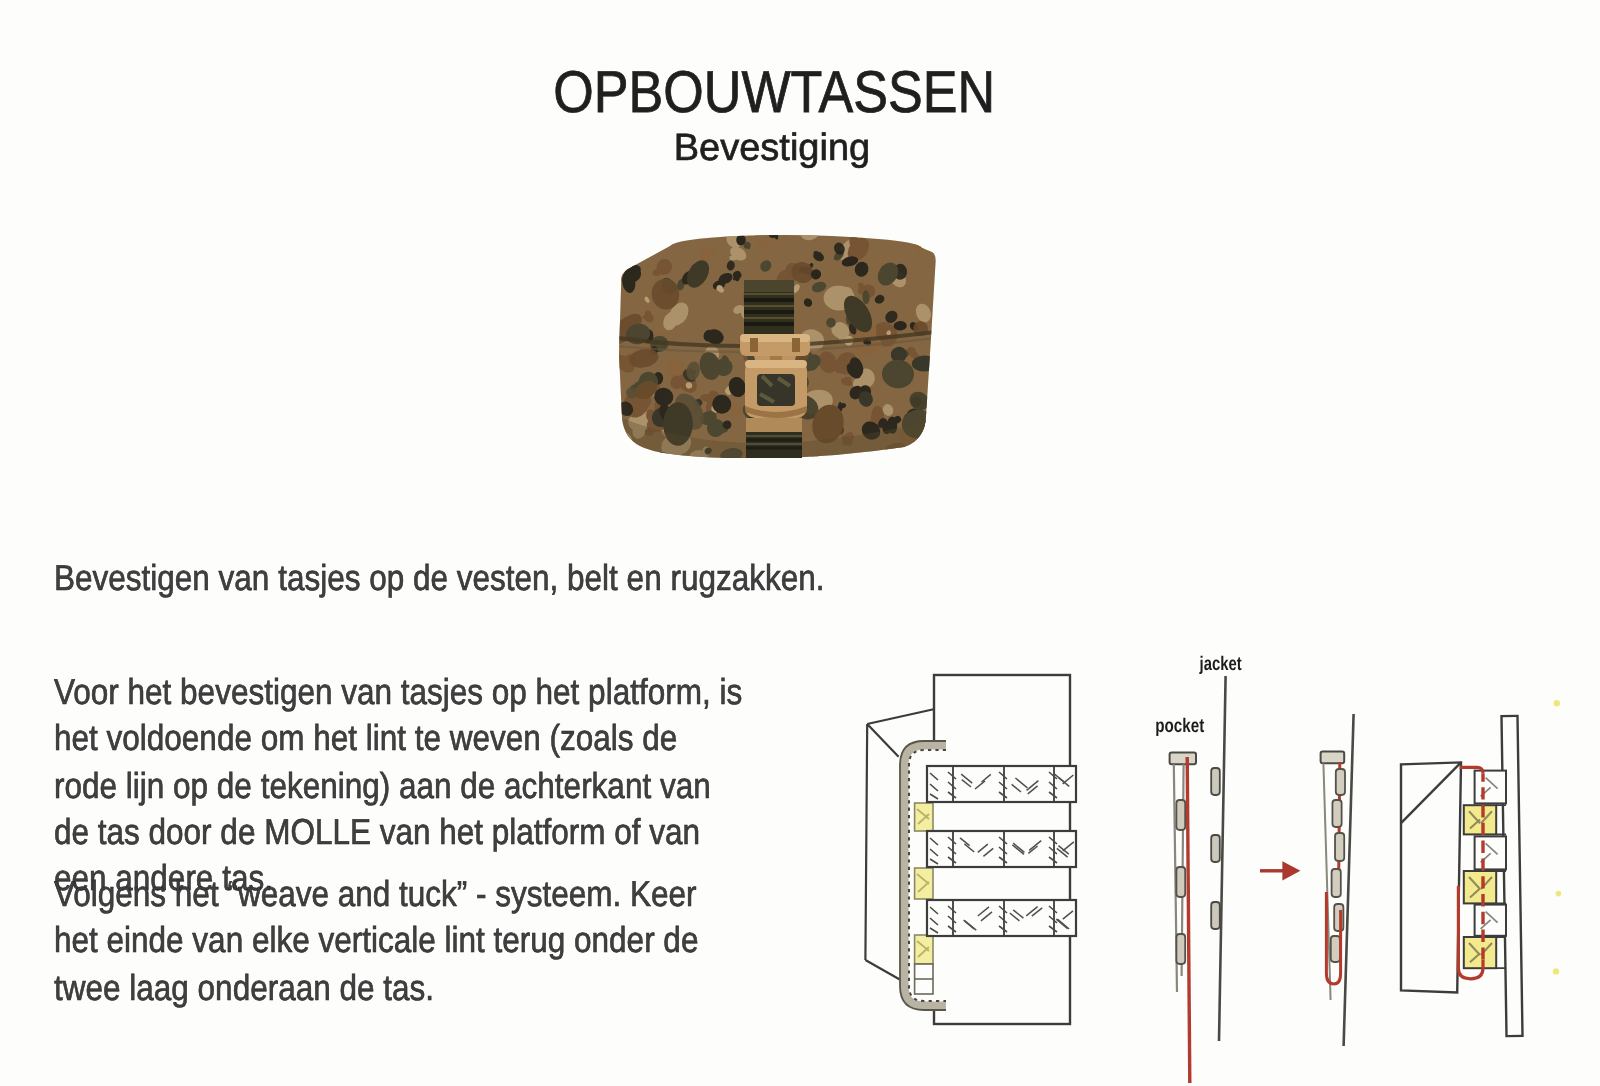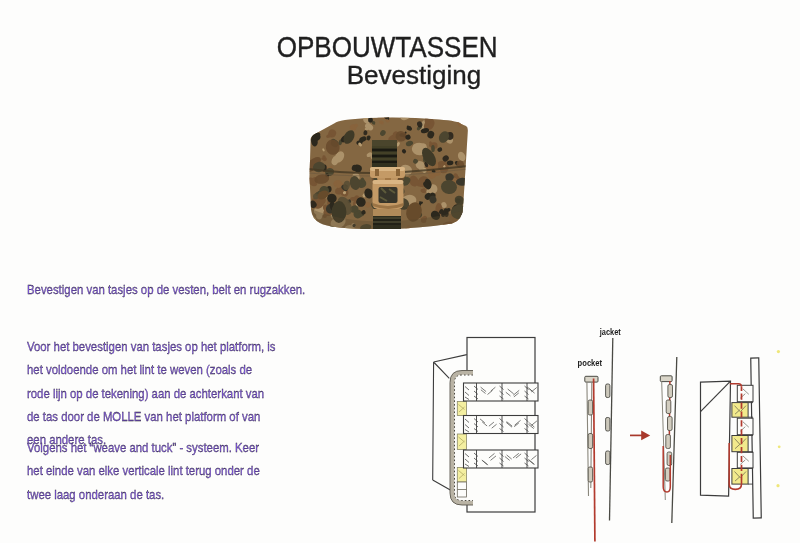--- a/index.html
+++ b/index.html
@@ -1,29 +1,29 @@
 <!DOCTYPE html>
 <html><head>
 <meta charset="utf-8">
 <style>
   html,body{margin:0;padding:0;}
   body{width:800px;height:543px;background:#fdfdfc;position:relative;overflow:hidden;
        font-family:"Liberation Sans",sans-serif;color:#1f1f1f;}
   .abs{position:absolute;}
-  .body-line{font-size:13px;line-height:23.3px;white-space:nowrap;color:#8b5cf6;-webkit-text-stroke:0.3px #242424;}
+  .body-line{font-size:18px;line-height:23.3px;white-space:nowrap;color:#404040;-webkit-text-stroke:0.3px #242424;}
   .body-line span{display:inline-block;transform:scaleX(0.875);transform-origin:0 0;}
 </style>
 </head>
 <body>
 
 <div class="abs" style="left:0;top:31.6px;width:775px;text-align:center;font-size:29.5px;line-height:29.5px;-webkit-text-stroke:0.4px #1f1f1f;">
   <span style="display:inline-block;transform:scaleX(0.883);">OPBOUWTASSEN</span>
 </div>
 
-<div class="abs" style="left:0;top:61.6px;width:772px;text-align:center;font-size:26px;line-height:26px;padding-left:28px;-webkit-text-stroke:0.35px #1f1f1f;">
+<div class="abs" style="left:0;top:61.6px;width:772px;text-align:center;font-size:19px;line-height:26px;-webkit-text-stroke:0.35px #1f1f1f;">
   <span style="display:inline-block;transform:scaleX(1);">Bevestiging</span>
 </div>
 
 <div class="abs" style="left:309px;top:117px;">
 <svg width="159" height="112" viewBox="0 0 159 112">
   <defs>
     <clipPath id="pouchClip">
       <path id="pouchPath" d="M 1.6,24 Q 1,20 5,17.5 L 26,6 Q 29,2.5 60,1 Q 95,-0.5 130,2.5 Q 150,4 152,7 L 157,9 Q 159,10 158.8,14 L 156.5,52 L 154,91 Q 153.5,103 143,106.5 Q 100,113 55,112 Q 20,111 11,106 Q 3,102 2,92 L 0.5,60 Z"></path>
     </clipPath>
   </defs>

